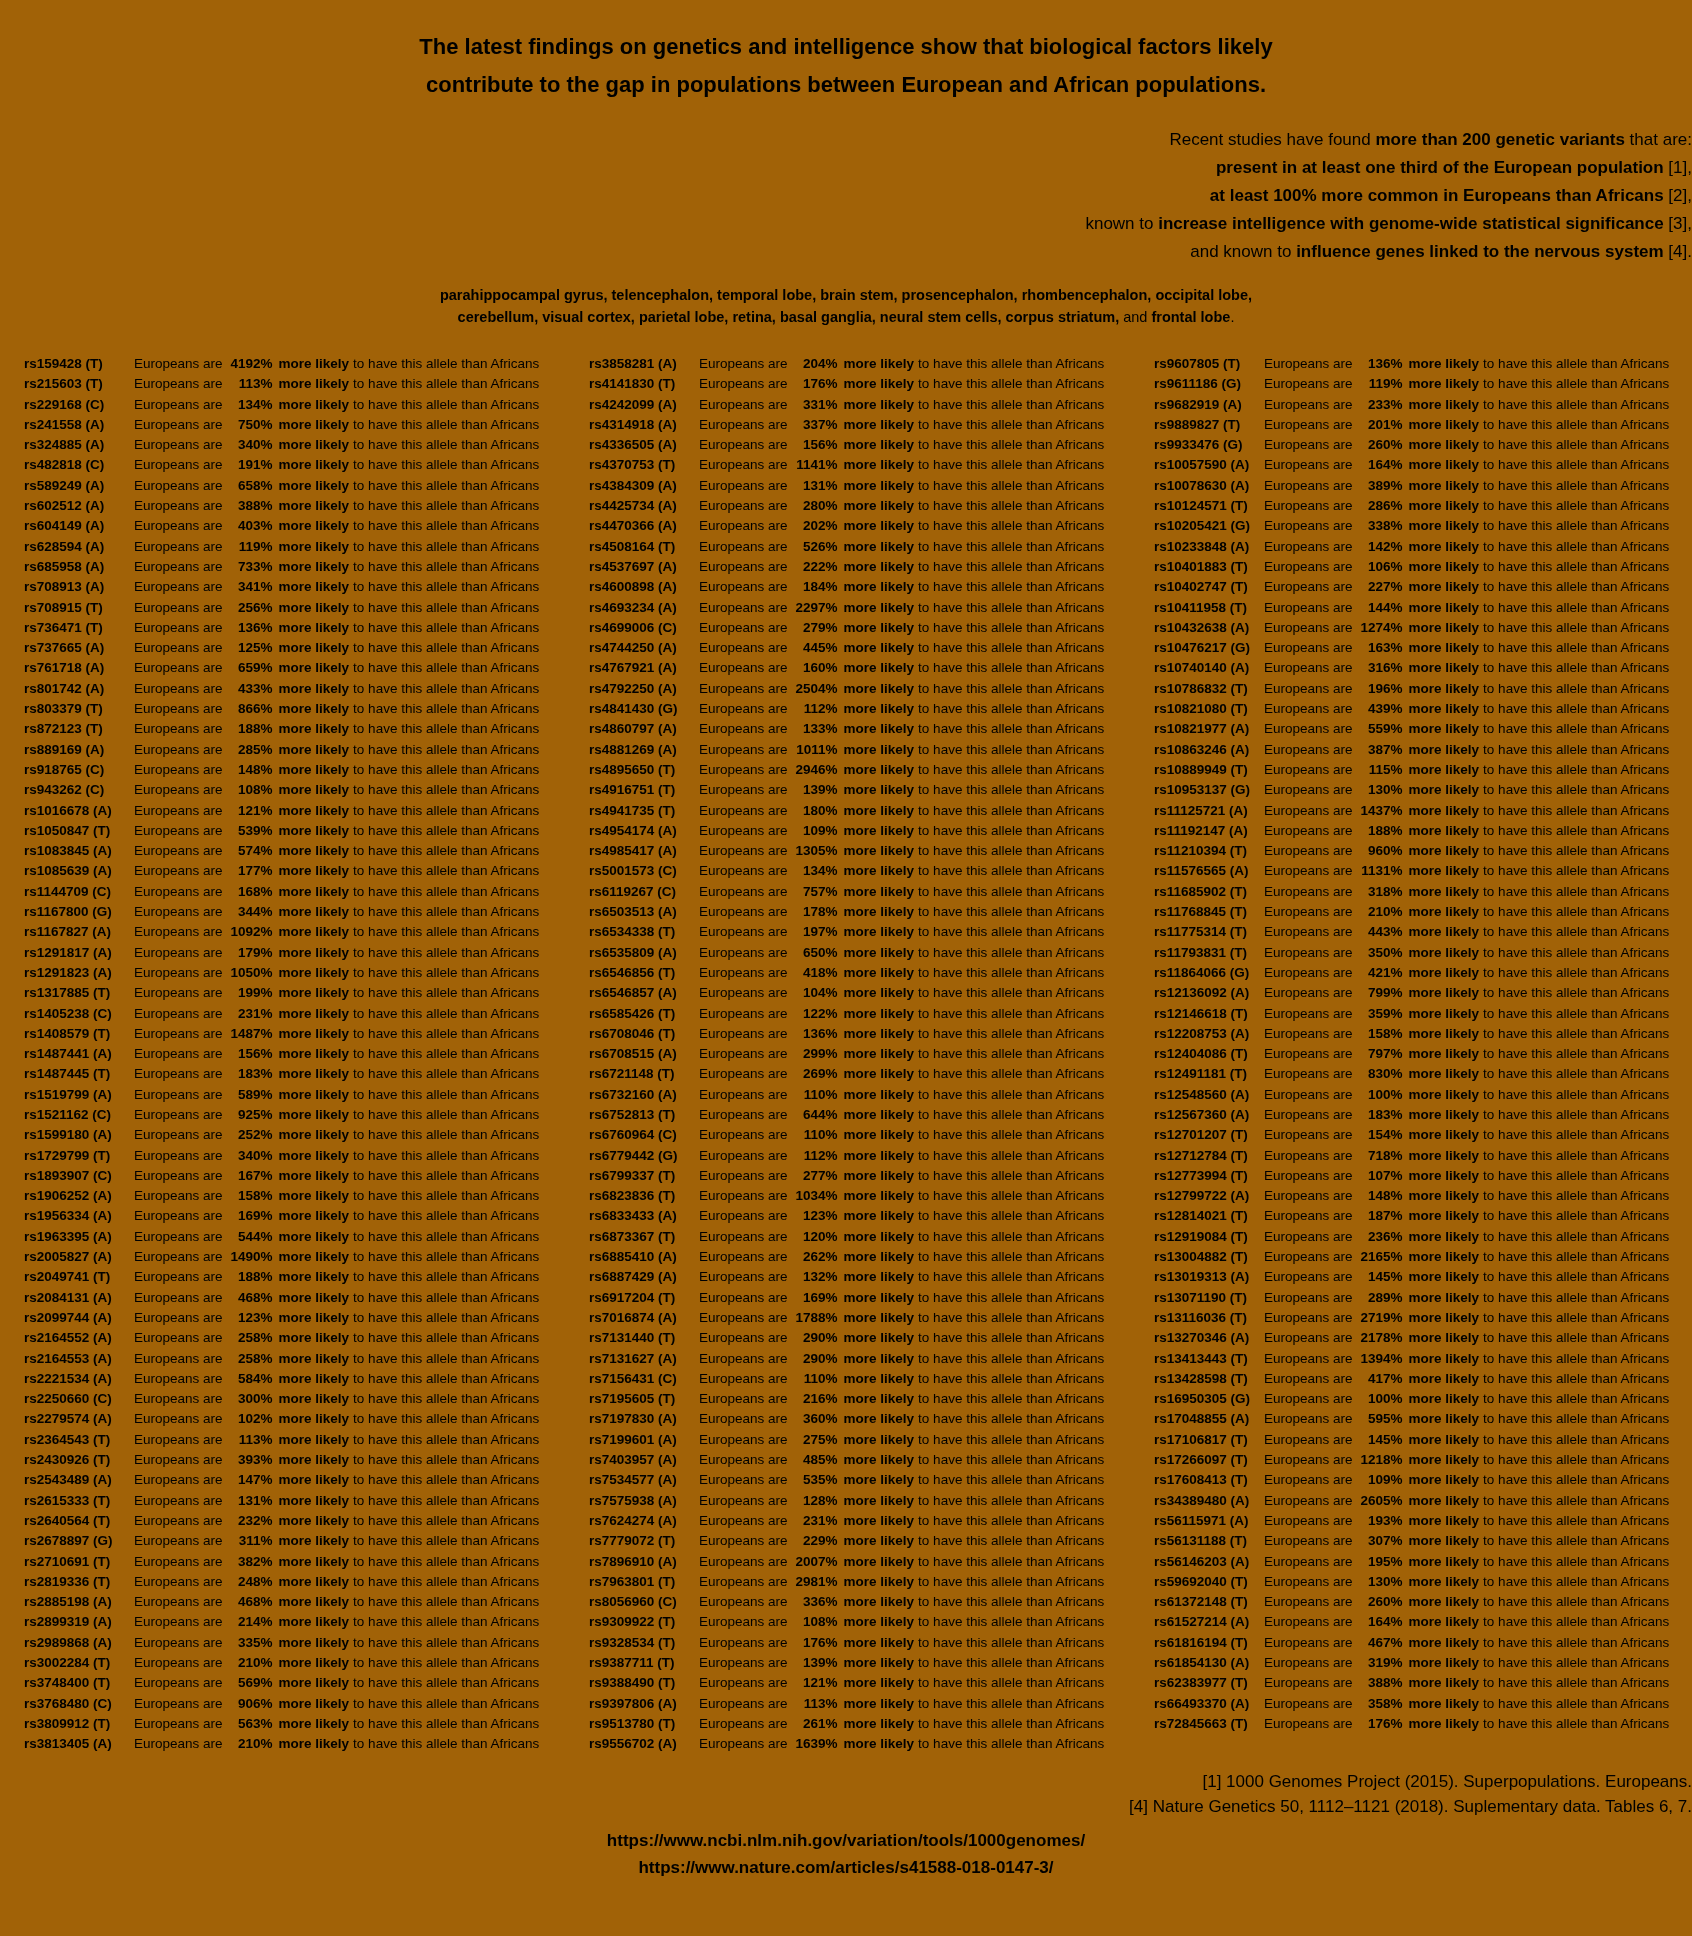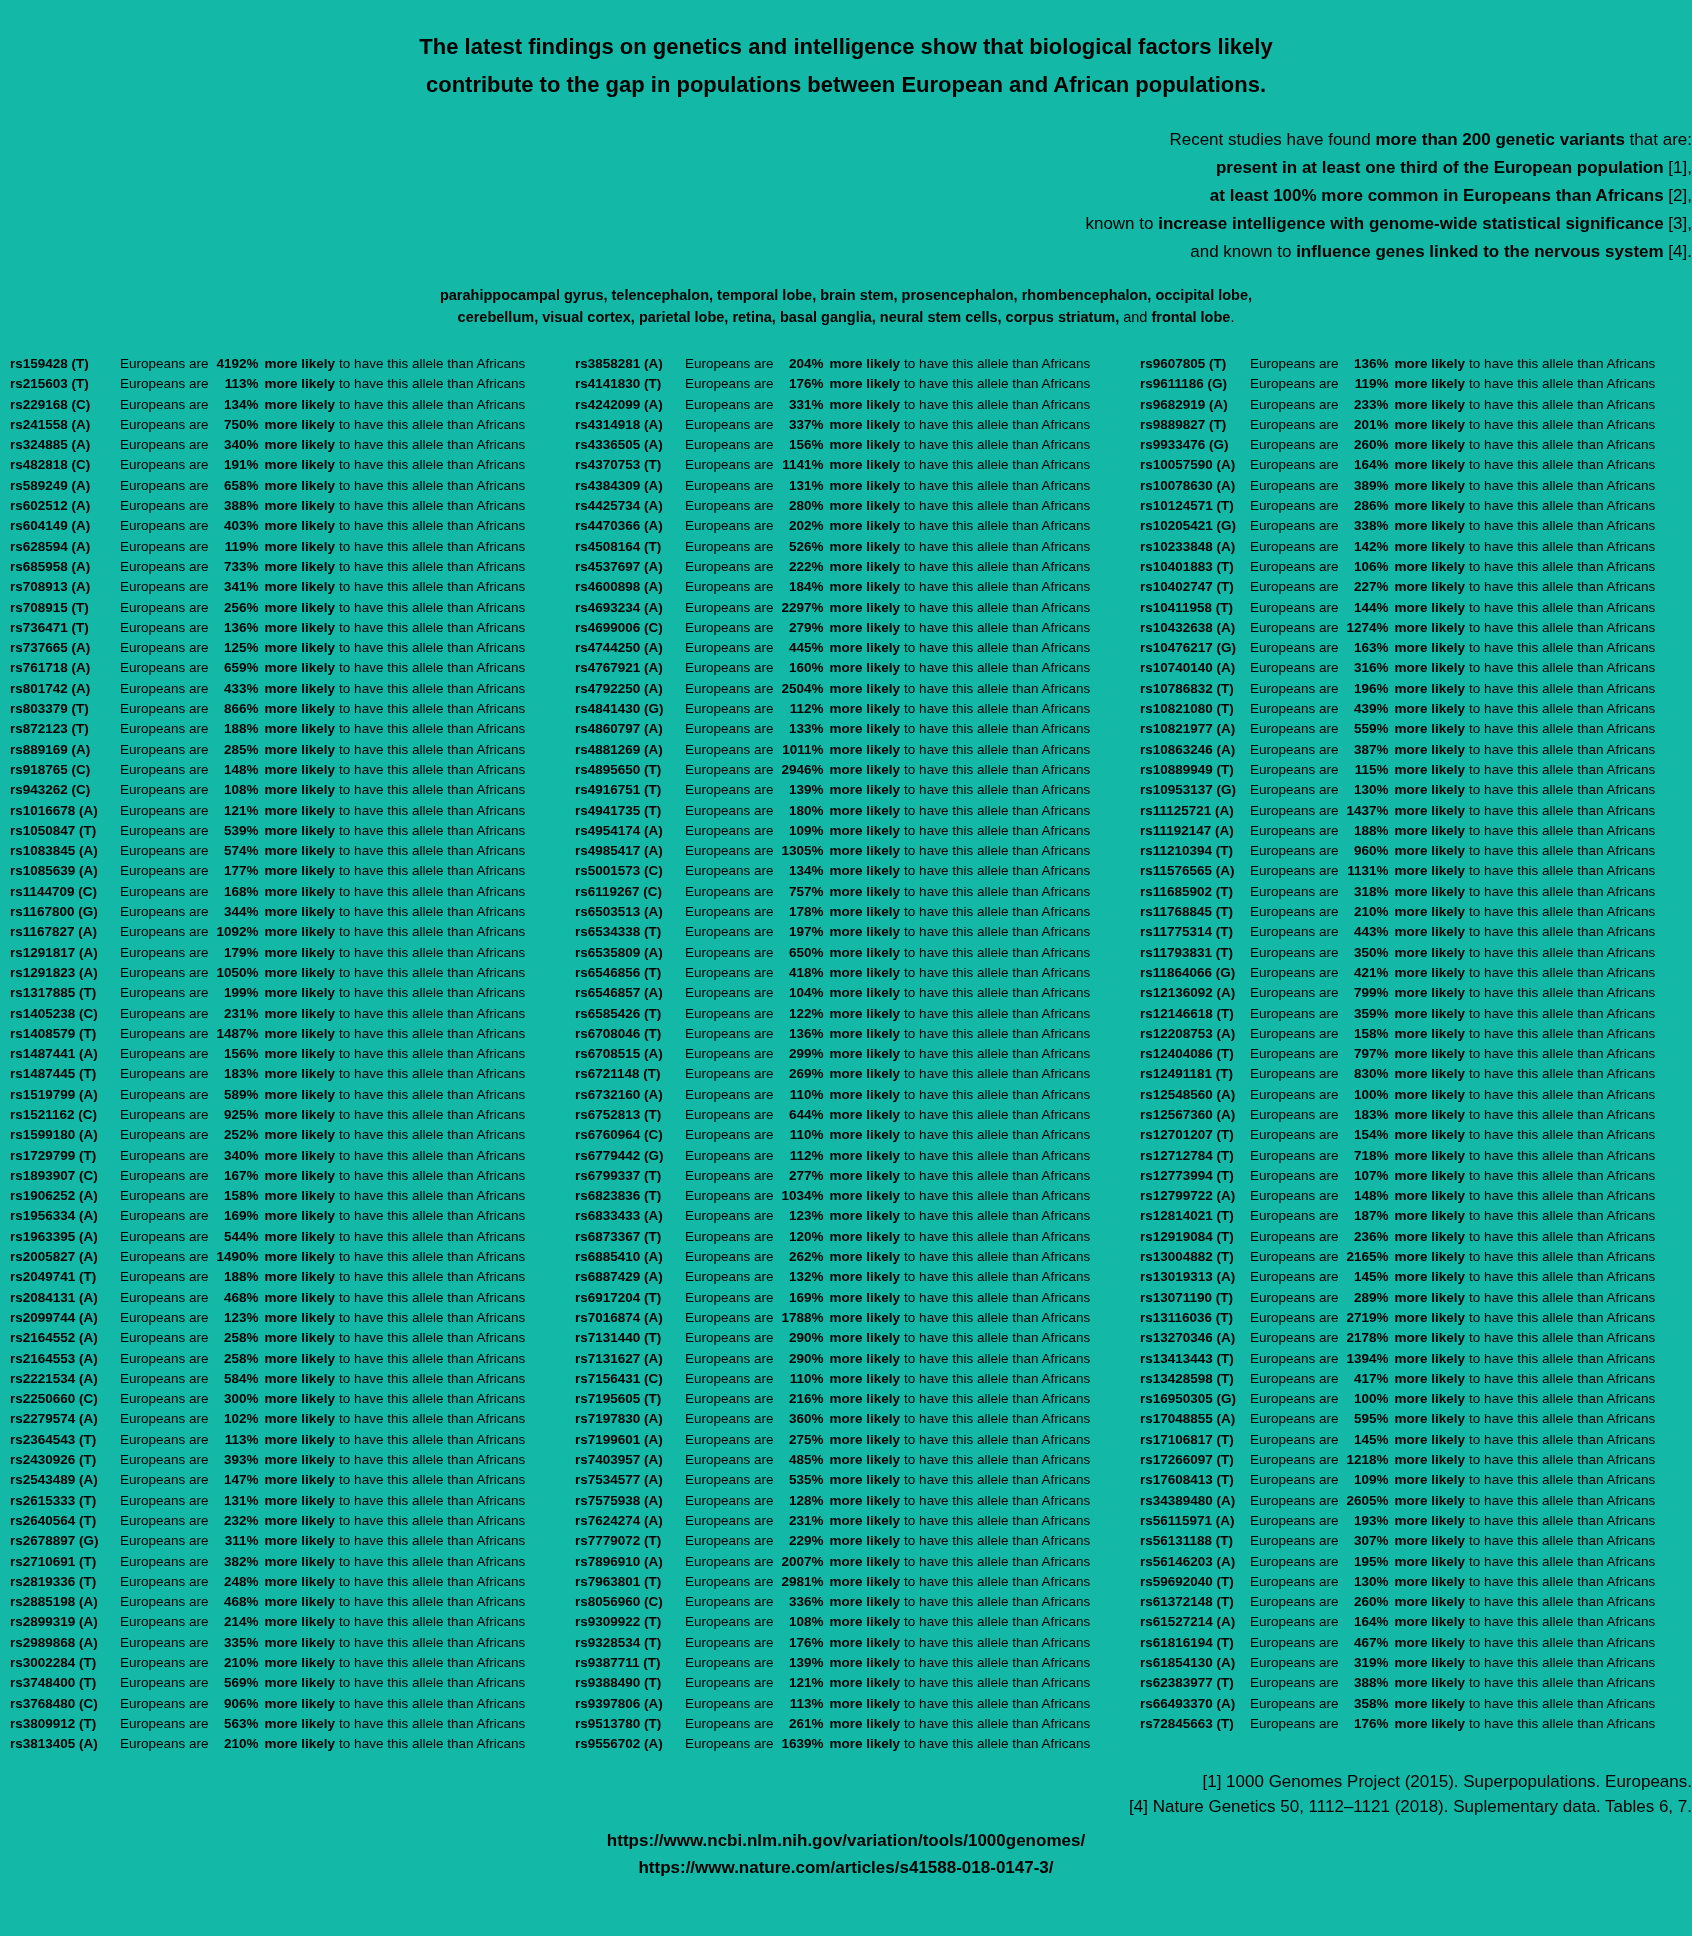--- a/index.html
+++ b/index.html
@@ -1,24 +1,24 @@
 <!DOCTYPE html>
 <html><head>
 <meta charset="utf-8">
 <style>
   html,body{margin:0;padding:0;background:#fff;}
   .page{
-    width:1692px;height:1936px;margin:0 auto;background:#14b8a6;color:#000;
+    width:1692px;height:1936px;margin:0 auto;background:#a16207;color:#000;
     font-family:"Liberation Sans",sans-serif;overflow:hidden;position:relative;
   }
   .b{font-weight:bold;}
   .title-block{padding-top:28px;text-align:center;font-size:22px;font-weight:bold;line-height:38px;}
   .intro-block{margin-top:22px;text-align:right;font-size:17px;line-height:28px;}
   .specific-block{margin-top:18px;text-align:center;font-size:14.5px;line-height:22px;}
-  .columns{display:flex;margin-top:26px;padding-left:10px;font-size:13.5px;}
+  .columns{display:flex;margin-top:26px;padding-left:24px;font-size:13.5px;}
   .col{width:565px;flex:0 0 565px;}
   .col:last-child{flex:0 0 552px;width:552px;}
   .row{display:flex;align-items:baseline;white-space:nowrap;line-height:20.3px;height:20.3px;}
   .rsid{flex:none;width:110px;font-weight:bold;}
   .eur{flex:none;}
   .pct{flex:none;width:50px;text-align:right;font-weight:bold;}
   .ml{flex:none;font-weight:bold;margin:0 4px 0 6px;}
   .rest{flex:none;}
   .refs-block{margin-top:16px;text-align:right;font-size:17px;line-height:24.5px;}
   .urls-block{margin-top:8px;text-align:center;font-size:17px;font-weight:bold;line-height:27px;}

